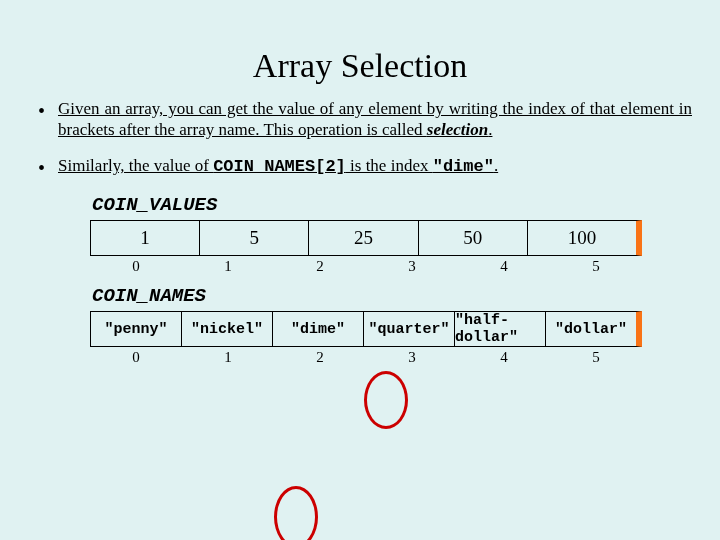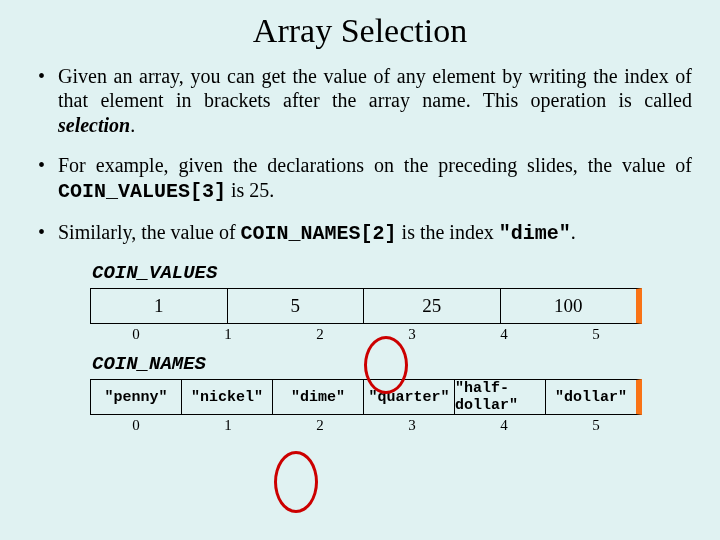--- a/index.html
+++ b/index.html
@@ -10,38 +10,40 @@
     background: #e0f2f2;
     font-family: "Times New Roman", Times, serif;
     color: #000;
   }
   .slide {
     position: relative;
     width: 720px;
     height: 466px;
     box-sizing: border-box;
     padding: 12px 28px 0 28px;
+    margin-top: 35px;
   }
   h1 {
     text-align: center;
     font-weight: normal;
     font-size: 34px;
     margin: 0 0 14px 0;
   }
   ul.bullets {
     margin: 0;
     padding: 0 0 0 30px;
     list-style: none;
   }
   ul.bullets > li {
     position: relative;
-    font-size: 20px;
+    font-size: 17px;
     line-height: 1.22;
     margin-bottom: 16px;
     text-align: justify;
+    text-decoration: underline;
   }
   ul.bullets > li::before {
     content: "•";
     position: absolute;
     left: -20px;
     top: 0;
     font-size: 20px;
   }
   .mono {
     font-family: "Courier New", Courier, monospace;
@@ -105,34 +107,32 @@
 
 <div class="slide">
 
   <h1>Array Selection</h1>
 
   <ul class="bullets">
     <li>
       <span>Given an array, you can get the value of any element by writing the index of that element in brackets after the array name.  This operation is called </span><span class="ital-bold">selection</span><span>.</span>
     </li>
     <li>
-      <span>For example, given the declarations on the preceding slides, the value of </span><span class="mono">COIN_VALUES[3]</span><span> is 25.</span>
-    </li>
-    <li>
       <span>Similarly, the value of </span><span class="mono">COIN_NAMES[2]</span><span> is the index </span><span class="mono">"dime"</span><span>.</span>
     </li>
   </ul>
 
   <div class="arrays">
 
     <div class="arr-label">COIN_VALUES</div>
     <div class="arr-row">
       <div class="arr-cell">1</div>
       <div class="arr-cell">5</div>
       <div class="arr-cell">25</div>
+      <div class="arr-cell">50</div>
       <div class="arr-cell">100</div>
     </div>
     <div class="idx-row">
       <div class="idx-cell">0</div>
       <div class="idx-cell">1</div>
       <div class="idx-cell">2</div>
       <div class="idx-cell">3</div>
       <div class="idx-cell">4</div>
       <div class="idx-cell">5</div>
     </div>

